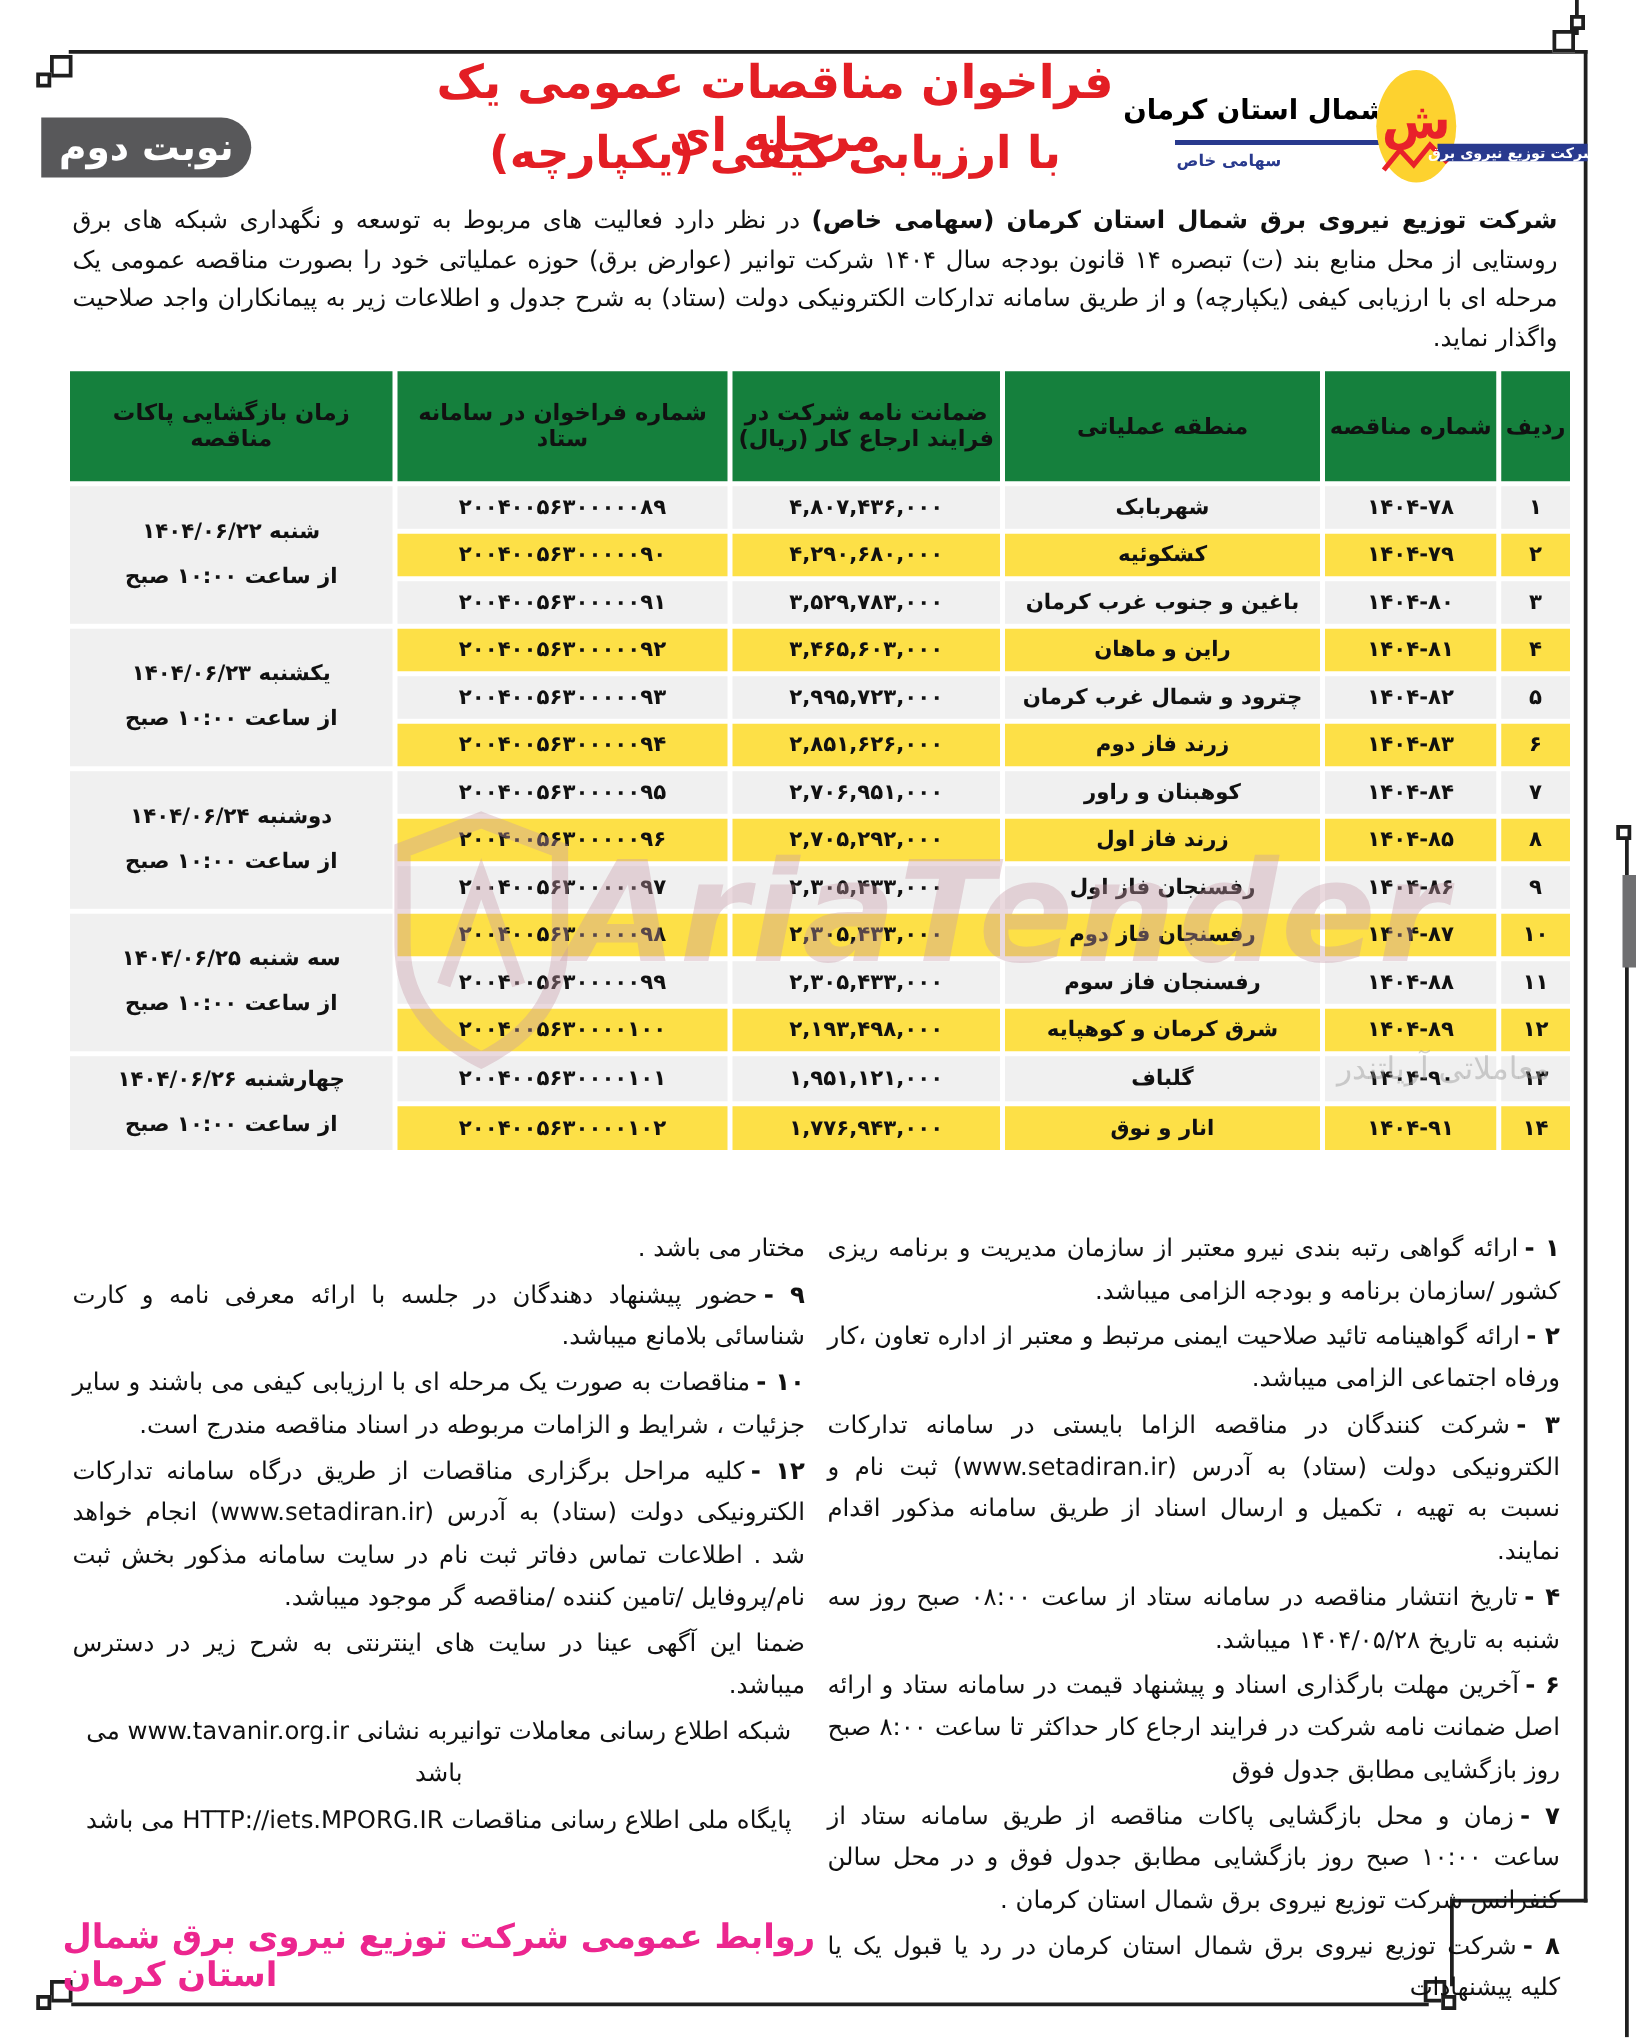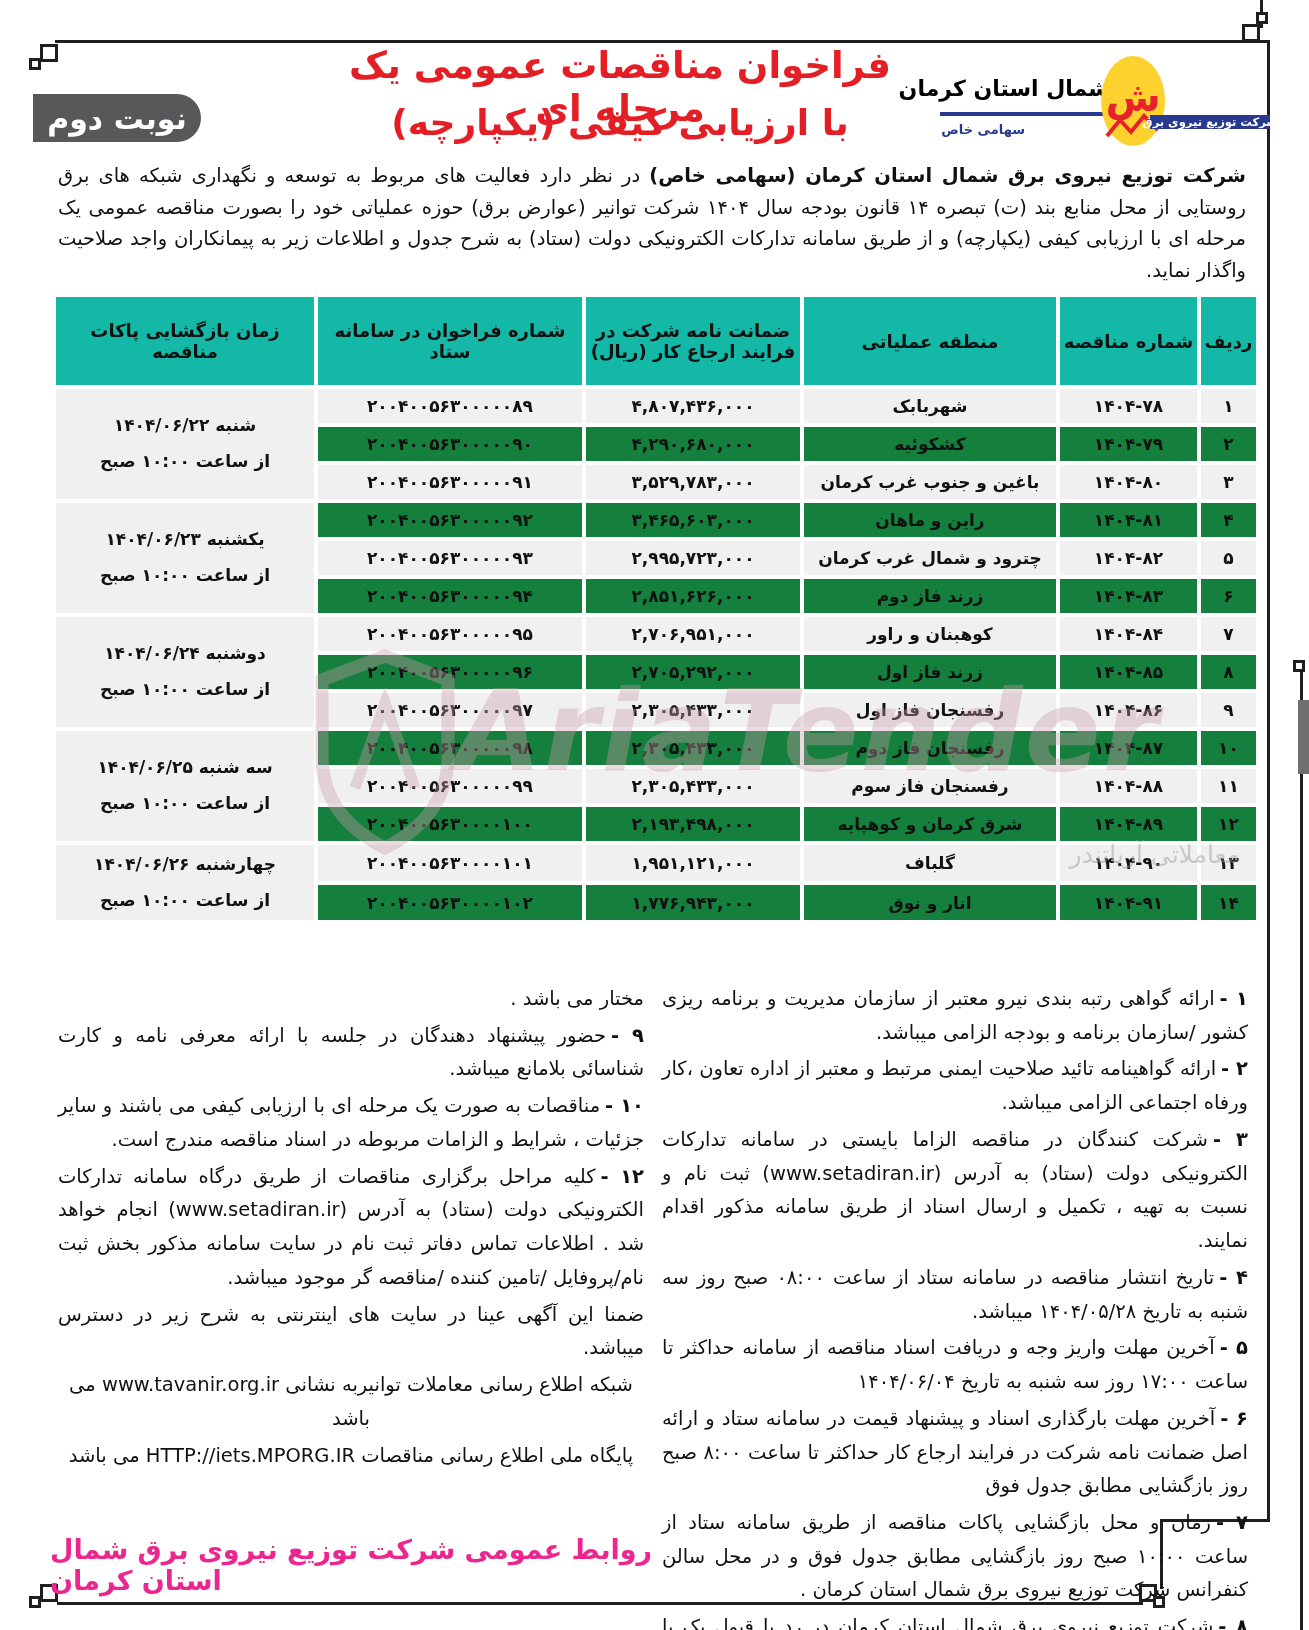--- a/index.html
+++ b/index.html
@@ -38,24 +38,24 @@
   .title1 { top:44px;  font-size:37px; }
   .title2 { top:102px; font-size:36px; }
 
   
   .intro { position:absolute; left:58px; top:160px; width:1188px; direction:rtl;
     text-align:justify; font-size:19.5px; line-height:1.62; }
 
   
   table.tbl { position:absolute; left:52px; top:293px; width:1200px;
     border-collapse:separate; border-spacing:4px; direction:rtl; table-layout:fixed; }
-  table.tbl th { background:#14b8a6; font-size:18px; font-weight:bold; padding:6px 2px; height:76px; }
+  table.tbl th { background:#15803d; font-size:18px; font-weight:bold; padding:6px 2px; height:76px; }
   table.tbl td { text-align:center; font-weight:bold; font-size:17px; padding:2px; height:30px; }
   tr.r-odd  td { background:#f0f0f0; }
-  tr.r-even td { background:#15803d; }
+  tr.r-even td { background:#fde047; }
   td.open-cell { background:#f0f0f0 !important; font-size:17.5px; line-height:2.1; }
 
   
   .notes { position:absolute; left:58px; top:982px; width:1190px; direction:rtl;
     display:flex; gap:18px; }
   .ncol { width:586px; font-size:19.5px; line-height:1.73; text-align:justify; }
   .ncol p { margin:0 0 3px 0; }
   .nnum { font-weight:bold; padding-left:5px; }
   .site-line { text-align:center; }
 
@@ -270,21 +270,20 @@
     <div class="wm-latin">AriaTender</div>
     <div class="wm-fa">معاملاتی آریاتندر</div>
   </div>
 
   <div class="notes">
     <div class="ncol">
       <p><span class="nnum">۱ -</span><span>ارائه گواهی رتبه بندی نیرو معتبر از سازمان مدیریت و برنامه ریزی کشور /سازمان برنامه و بودجه الزامی میباشد.</span></p>
       <p><span class="nnum">۲ -</span><span>ارائه گواهینامه تائید صلاحیت ایمنی مرتبط و معتبر از اداره تعاون ،کار ورفاه اجتماعی الزامی میباشد.</span></p>
       <p><span class="nnum">۳ -</span><span>شرکت کنندگان در مناقصه الزاما بایستی در سامانه تدارکات الکترونیکی دولت (ستاد) به آدرس (www.setadiran.ir) ثبت نام و نسبت به تهیه ، تکمیل و ارسال اسناد از طریق سامانه مذکور اقدام نمایند.</span></p>
       <p><span class="nnum">۴ -</span><span>تاریخ انتشار مناقصه در سامانه ستاد از ساعت ۰۸:۰۰ صبح روز سه شنبه به تاریخ ۱۴۰۴/۰۵/۲۸ میباشد.</span></p>
-      <p><span class="nnum">۵ -</span><span>آخرین مهلت واریز وجه و دریافت اسناد مناقصه از سامانه حداکثر تا ساعت ۱۷:۰۰ روز سه شنبه به تاریخ ۱۴۰۴/۰۶/۰۴</span></p>
       <p><span class="nnum">۶ -</span><span>آخرین مهلت بارگذاری اسناد و پیشنهاد قیمت در سامانه ستاد و ارائه اصل ضمانت نامه شرکت در فرایند ارجاع کار حداکثر تا ساعت ۸:۰۰ صبح روز بازگشایی مطابق جدول فوق</span></p>
       <p><span class="nnum">۷ -</span><span>زمان و محل بازگشایی پاکات مناقصه از طریق سامانه ستاد از ساعت ۱۰:۰۰ صبح روز بازگشایی مطابق جدول فوق و در محل سالن کنفرانس شرکت توزیع نیروی برق شمال استان کرمان .</span></p>
       <p><span class="nnum">۸ -</span><span>شرکت توزیع نیروی برق شمال استان کرمان در رد یا قبول یک یا کلیه پیشنهادات</span></p>
     </div>
     <div class="ncol">
       <p><span>مختار می باشد .</span></p>
       <p><span class="nnum">۹ -</span><span>حضور پیشنهاد دهندگان در جلسه با ارائه معرفی نامه و کارت شناسائی بلامانع میباشد.</span></p>
       <p><span class="nnum">۱۰ -</span><span>مناقصات به صورت یک مرحله ای با ارزیابی کیفی می باشند و سایر جزئیات ، شرایط و الزامات مربوطه در اسناد مناقصه مندرج است.</span></p>
       <p><span class="nnum">۱۲ -</span><span>کلیه مراحل برگزاری مناقصات از طریق درگاه سامانه تدارکات الکترونیکی دولت (ستاد) به آدرس (www.setadiran.ir) انجام خواهد شد . اطلاعات تماس دفاتر ثبت نام در سایت سامانه مذکور بخش ثبت نام/پروفایل /تامین کننده /مناقصه گر موجود میباشد.</span></p>
       <p><span>ضمنا این آگهی عینا در سایت های اینترنتی به شرح زیر در دسترس میباشد.</span></p>

